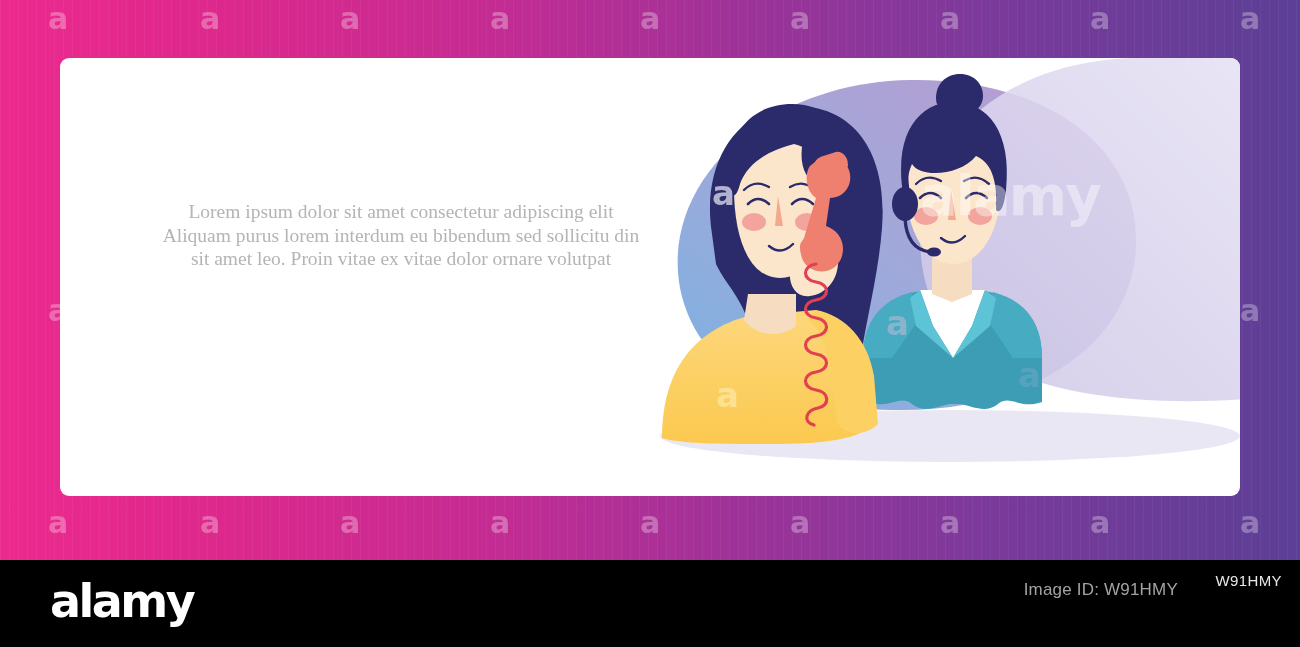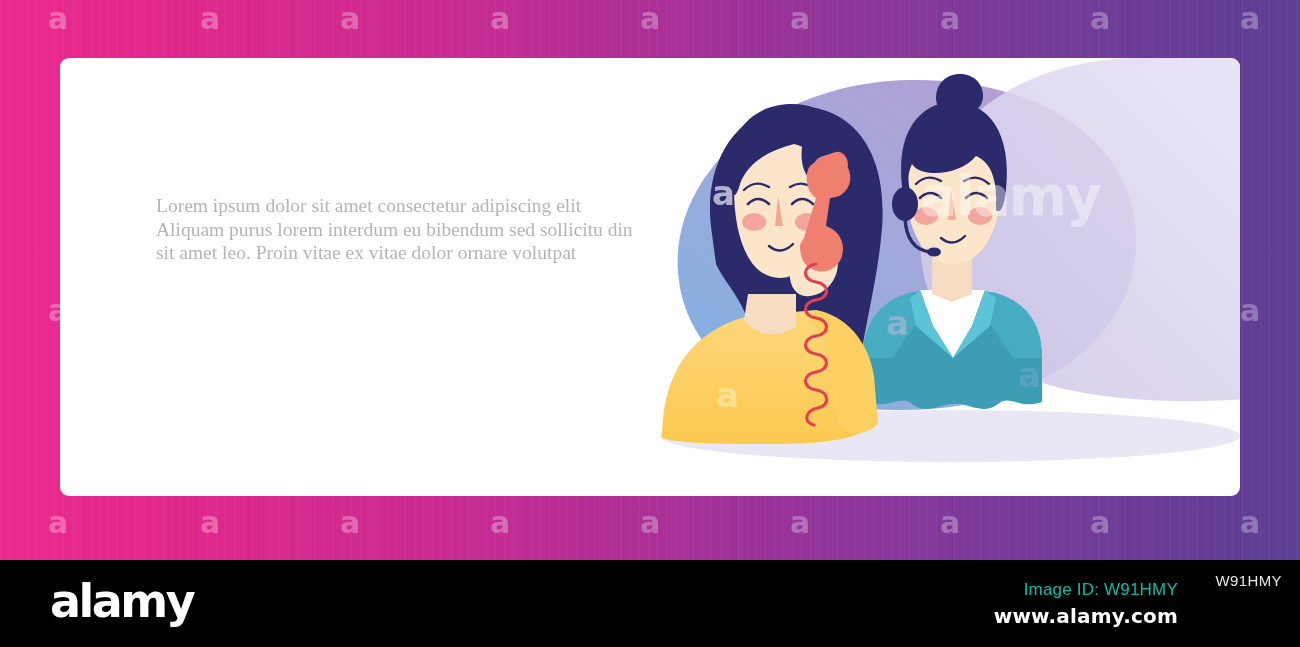--- a/index.html
+++ b/index.html
@@ -33,24 +33,25 @@
   }
 
   
   #copy{ position:absolute; left:96px; top:118px; width:510px; }
   #headline{
     font-family:"DejaVu Sans", sans-serif;
     font-weight:700; font-size:55px; line-height:1.04;
     letter-spacing:-.5px; color:#b8276f; white-space:nowrap;
   }
   #body-copy{
-    margin-top:18px;
+    margin-top:24px;
     font-family:"Liberation Serif", serif;
     font-size:19.5px; line-height:1.21; color:#b4b4b4;
     width:490px;
+    text-align:center;
   }
   #cta{
     display:inline-block; margin-top:33px;
     background:#a52271; color:#ffffff;
     font-family:"DejaVu Sans", sans-serif;
     font-weight:700; font-size:14px; letter-spacing:1.1px;
     padding:15px 30px 14px; border:none; border-radius:5px;
     cursor:pointer;
   }
 
@@ -76,21 +77,21 @@
     position:absolute; left:0; top:560px; width:1300px; height:87px;
     background:#000000;
   }
   #alamy-logo{
     position:absolute; left:50px; top:18px;
     color:#ffffff; font-family:"DejaVu Sans", sans-serif;
     font-weight:700; font-size:46px; line-height:1; letter-spacing:-2.5px;
   }
   #img-id{
     position:absolute; right:122px; top:20px;
-    color:#14b8a6; font-family:"Liberation Sans", sans-serif;
+    color:#a3a3a3; font-family:"Liberation Sans", sans-serif;
     font-size:17px; letter-spacing:.2px;
   }
   #site{
     position:absolute; right:122px; top:44px;
     color:#ffffff; font-family:"DejaVu Sans", sans-serif;
     font-weight:700; font-size:20px; letter-spacing:.2px;
   }
   #id-badge{
     position:absolute; right:18px; top:12px;
     color:#e8e8e8; font-family:"Liberation Sans", sans-serif;
@@ -259,17 +260,16 @@
     </div>
 
     <div id="copy">
       <p id="body-copy">Lorem ipsum dolor sit amet  consectetur adipiscing elit Aliquam purus lorem  interdum eu bibendum sed  sollicitu din sit amet leo. Proin vitae ex vitae dolor ornare volutpat</p>
     </div>
   </div>
 
   <div id="footer">
     <span id="alamy-logo">alamy</span>
     <span id="img-id">Image ID: W91HMY</span>
-    <span id="site">www.alamy.com</span>
     <span id="id-badge">W91HMY</span>
   </div>
 
 </div>
 
 </body></html>

